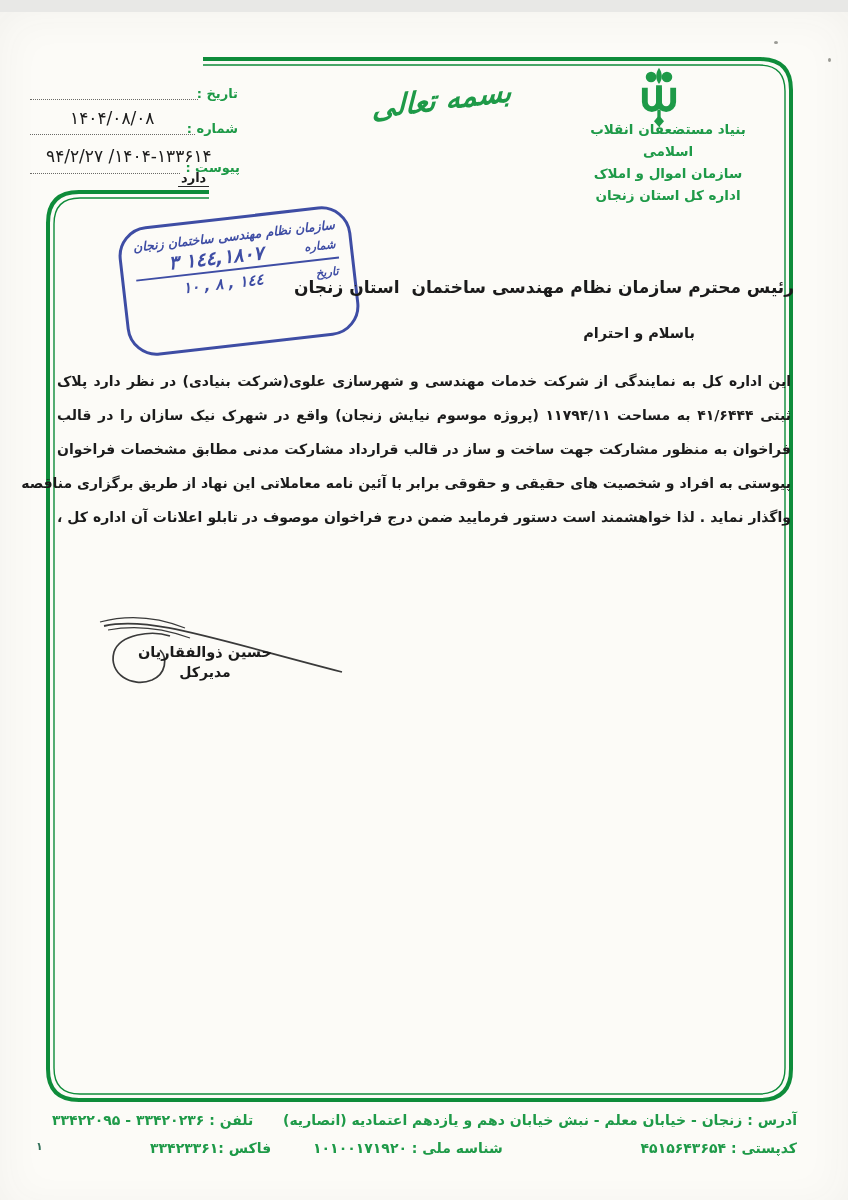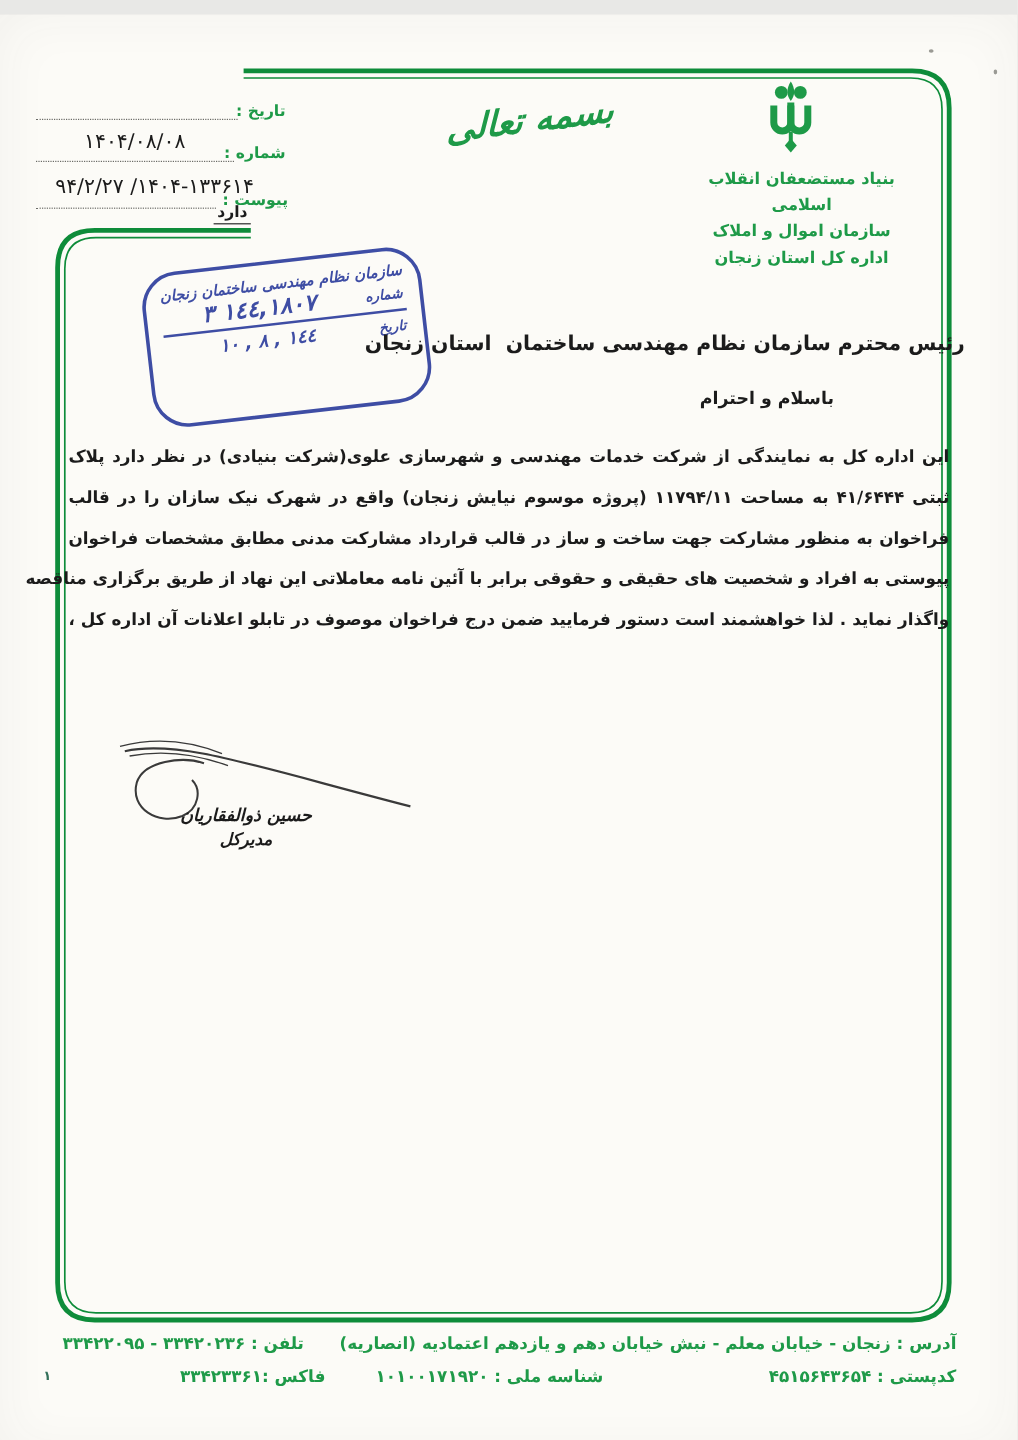--- a/index.html
+++ b/index.html
@@ -20,46 +20,46 @@
   .border-svg{position:absolute;left:0;top:0;pointer-events:none;}
   .stroke-green{stroke:var(--green_line);fill:none;}
   .fill-green{fill:var(--green_text);}
   .stroke-grn2{stroke:var(--green_text);fill:none;}
   
   .f-label{color:var(--green_text);font-weight:bold;font-size:13px;white-space:nowrap;}
   .dots{border-bottom:1.6px dotted #6a6a66;height:1px;}
   .f-value{font-weight:normal;font-size:17px;color:var(--ink);white-space:nowrap;direction:ltr;}
   .attach-val{font-weight:bold;font-size:13px;border-bottom:1.6px solid #2a2a2a;padding:0 3px 1px 3px;}
   
-  .org{left:568px;top:126px;width:200px;text-align:center;color:var(--green_text);
+  .org{left:568px;top:106px;width:200px;text-align:center;color:var(--green_text);
        font-weight:bold;font-size:13.5px;line-height:22px;}
   
   .bismillah{left:382px;top:70px;width:130px;color:var(--green_text);
     font-size:29px;font-weight:bold;font-style:italic;white-space:nowrap;
     transform:rotate(-7deg) skewX(-8deg);}
   
   .stamp{left:122px;top:204px;width:228px;height:124px;
     border:3px solid var(--stamp_blue);border-radius:30px;color:var(--stamp_blue);
     transform:rotate(-6.5deg);opacity:.92;}
   .stamp-title{margin-top:9px;text-align:center;font-size:12.5px;font-weight:bold;font-style:italic;white-space:nowrap;}
   .stamp-row{display:flex;align-items:center;padding:1px 14px 0 10px;gap:5px;}
   .stamp-lab{font-size:11.5px;font-style:italic;font-weight:bold;}
   .stamp-val{flex:1;text-align:center;font-style:italic;font-weight:bold;direction:ltr;}
   .stamp-val.num{font-size:19px;letter-spacing:1px;}
   .stamp-val.dat{font-size:15px;letter-spacing:1px;}
   .stamp-sep{border-top:2.5px solid var(--stamp_blue);margin:2px 12px 0 12px;}
   
-  .recipient{right:44px;top:265px;font-size:17px;font-weight:bold;white-space:pre;}
+  .recipient{right:54px;top:265px;font-size:17px;font-weight:bold;white-space:pre;}
   .salutation{right:153px;top:313px;font-size:14.5px;font-weight:bold;}
   .body-block{right:57px;left:57px;top:352px;}
   .body-line{font-size:14px;font-weight:bold;line-height:34px;height:34px;
     text-align:justify;text-align-last:justify;white-space:nowrap;}
   .body-line.last{text-align-last:right;}
   
-  .sig-block{left:136px;top:658px;width:138px;text-align:center;line-height:20px;font-style:italic;}
+  .sig-block{left:136px;top:630px;width:138px;text-align:center;line-height:20px;}
   .sig-name{font-size:14.5px;font-weight:bold;white-space:nowrap;}
   .sig-role{font-size:14px;font-weight:bold;}
   
   .footer-item{position:absolute;color:var(--green_text);font-weight:bold;font-size:14px;white-space:nowrap;}
   .speck{position:absolute;background:#9a9a94;border-radius:50%;}
   .stray{position:absolute;font-size:11px;color:#33705a;font-weight:bold;}
 </style>
 </head>
 <body>
 

